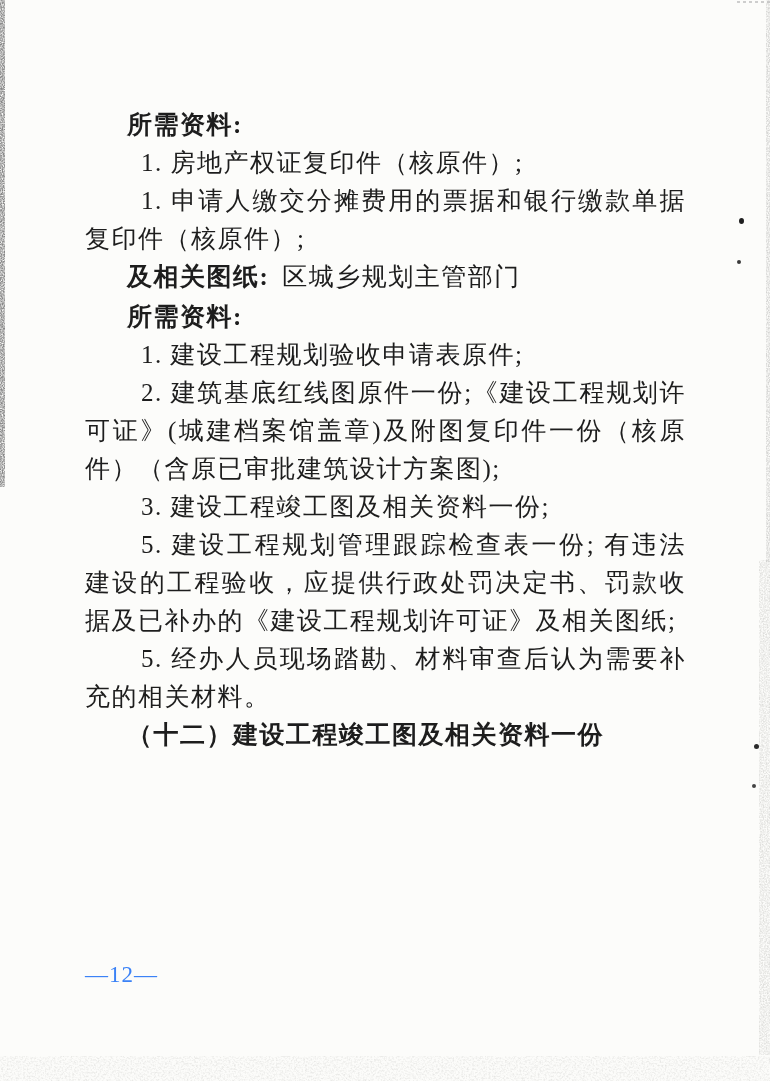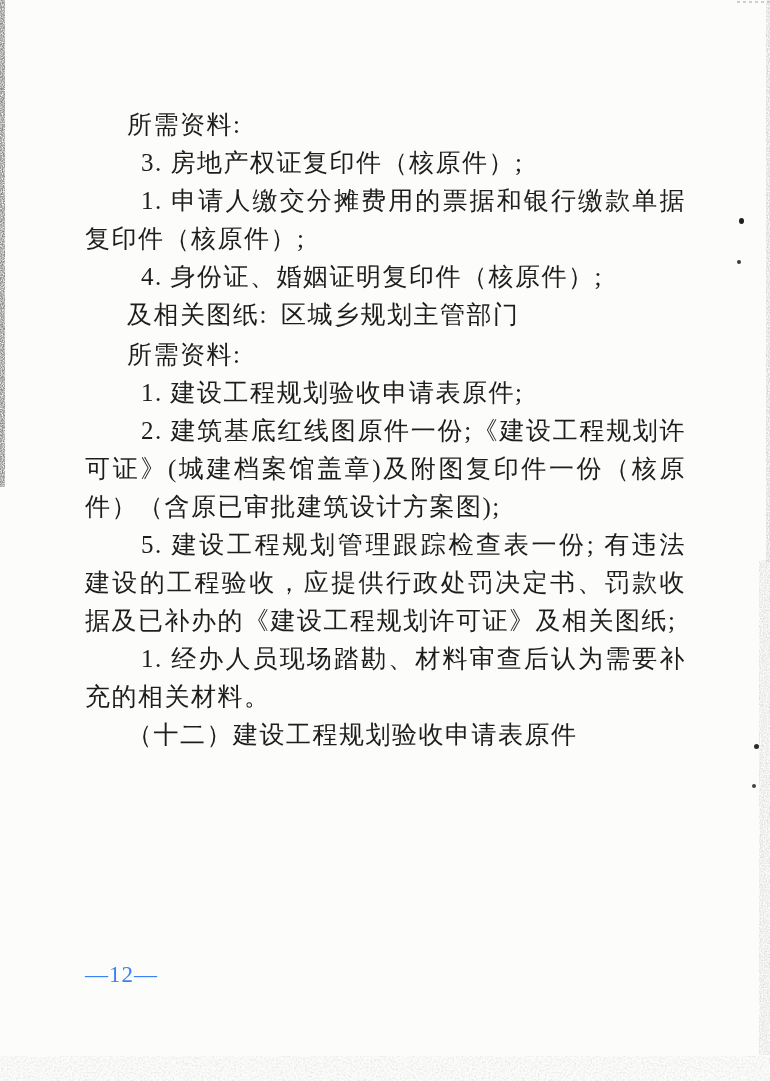--- a/index.html
+++ b/index.html
@@ -22,21 +22,21 @@
     width: 601px;
     font-size: 25px;
     line-height: 38px;
     letter-spacing: 1.5px;
     color: #1d1d1d;
     text-align: justify;
   }
   .para { margin: 0; }
   .indent-label { text-indent: 42px; }
   .indent-item  { text-indent: 56px; }
-  .bold { font-weight: normal; }
+  .bold { font-weight: bold; }
   .dept-value { padding-left: 13px; font-weight: normal; font-family: Liberation Mono, monospace; }
   .page-number {
     position: absolute;
     left: 85px;
     top: 963px;
     font-size: 23px;
     line-height: 24px;
     letter-spacing: 1px;
     color: #3b82f6;
   }
@@ -57,32 +57,32 @@
   .speck-3 { left: 754px; top: 744px; width: 5px; height: 5px; background: #2b2b2b; }
   .speck-4 { left: 752px; top: 784px; width: 4px; height: 4px; background: #444; }
 </style>
 </head>
 <body>
 
 <div class="page">
 
   <div class="text-flow">
     <p class="para indent-label bold">所需资料:</p>
-    <p class="para indent-item">3. 房地产权证复印件（核原件）;</p>
+    <p class="para indent-item">1. 房地产权证复印件（核原件）;</p>
     <p class="para indent-item">1. 申请人缴交分摊费用的票据和银行缴款单据复印件（核原件）;</p>
-    <p class="para indent-item">4. 身份证、婚姻证明复印件（核原件）;</p>
 
     <p class="para indent-label"><span class="bold">及相关图纸:</span><span class="dept-value">区城乡规划主管部门</span></p>
     <p class="para indent-label bold">所需资料:</p>
     <p class="para indent-item">1. 建设工程规划验收申请表原件;</p>
     <p class="para indent-item">2. 建筑基底红线图原件一份;《建设工程规划许可证》(城建档案馆盖章)及附图复印件一份（核原件）（含原已审批建筑设计方案图);</p>
+    <p class="para indent-item">3. 建设工程竣工图及相关资料一份;</p>
     <p class="para indent-item">5. 建设工程规划管理跟踪检查表一份; 有违法建设的工程验收，应提供行政处罚决定书、罚款收据及已补办的《建设工程规划许可证》及相关图纸;</p>
-    <p class="para indent-item">1. 经办人员现场踏勘、材料审查后认为需要补充的相关材料。</p>
+    <p class="para indent-item">5. 经办人员现场踏勘、材料审查后认为需要补充的相关材料。</p>
 
-    <p class="para indent-label bold">（十二）建设工程规划验收申请表原件</p>
+    <p class="para indent-label bold">（十二）建设工程竣工图及相关资料一份</p>
   </div>
 
   <div class="page-number">—12—</div>
 
   <svg class="artifact left-band" width="5" height="487" aria-hidden="true">
     <filter id="fDark" x="0" y="0" width="100%" height="100%">
       <feTurbulence type="fractalNoise" baseFrequency="0.85" numOctaves="3" seed="7"></feTurbulence>
       <feColorMatrix type="matrix" values="0 0 0 0 0.24  0 0 0 0 0.24  0 0 0 0 0.24  0 0 0 1.7 -0.25"></feColorMatrix>
     </filter>
     <rect width="5" height="487" filter="url(#fDark)"></rect>

